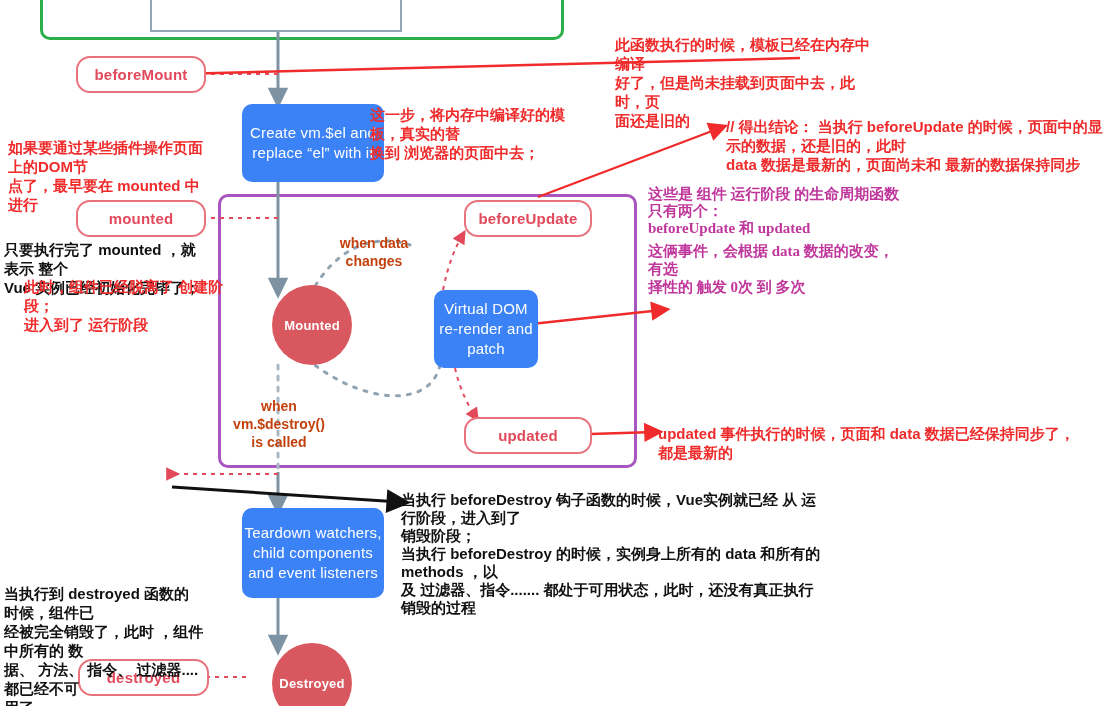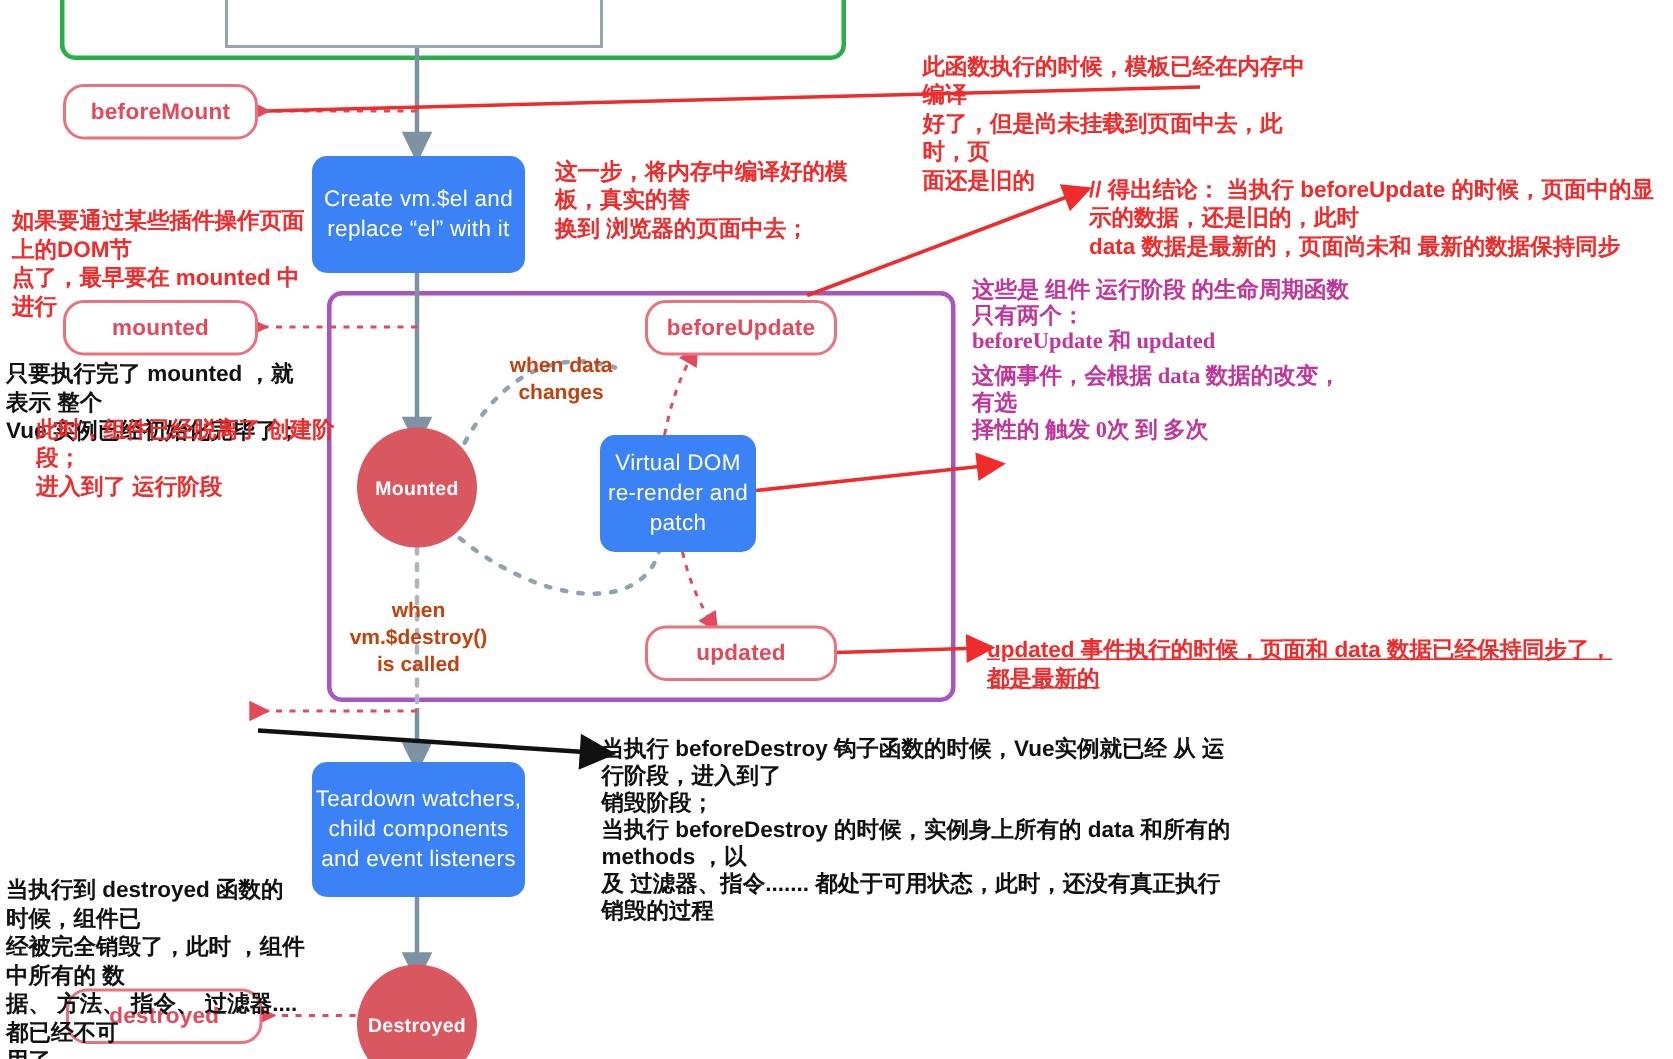--- a/index.html
+++ b/index.html
@@ -31,20 +31,21 @@
   }
 
   
   .node {
     position: absolute;
     box-sizing: border-box;
     display: flex;
     align-items: center;
     justify-content: center;
     text-align: center;
+    margin-left: 34px;
   }
 
   .green-box {
     background: #3b82f6;
     border-radius: 10px;
     color: #ffffff;
     font-size: 15px;
     line-height: 20px;
     letter-spacing: .2px;
   }
@@ -239,21 +240,21 @@
 data 数据是最新的，页面尚未和 最新的数据保持同步</div>
 
   <div class="note note-purple" style="left:648px; top:186px; width:330px; line-height:17px;">这些是 组件 运行阶段 的生命周期函数
 只有两个：
 beforeUpdate 和 updated</div>
 
   <div class="note note-purple" style="left:648px; top:242px; width:250px; line-height:18px;">这俩事件，会根据 data 数据的改变，有选
 择性的 触发 0次 到 多次</div>
 
 
-  <div class="note note-red" style="left:658px; top:424px; width:420px;text-decoration:underline;">updated 事件执行的时候，页面和 data 数据已经保持同步了，都是最新的</div>
+  <div class="note note-red" style="left:658px; top:424px; width:420px;">updated 事件执行的时候，页面和 data 数据已经保持同步了，都是最新的</div>
 
   <div class="note note-black" style="left:401px; top:491px; width:420px; line-height:18px;">当执行 beforeDestroy 钩子函数的时候，Vue实例就已经 从 运行阶段，进入到了
 销毁阶段；
 当执行  beforeDestroy 的时候，实例身上所有的 data 和所有的 methods ，以
 及 过滤器、指令.......  都处于可用状态，此时，还没有真正执行销毁的过程</div>
 
   <div class="note note-black" style="left:4px; top:584px; width:200px;">当执行到 destroyed 函数的时候，组件已
 经被完全销毁了，此时 ，组件中所有的 数
 据、 方法、 指令、 过滤器.... 都已经不可
 用了</div>

